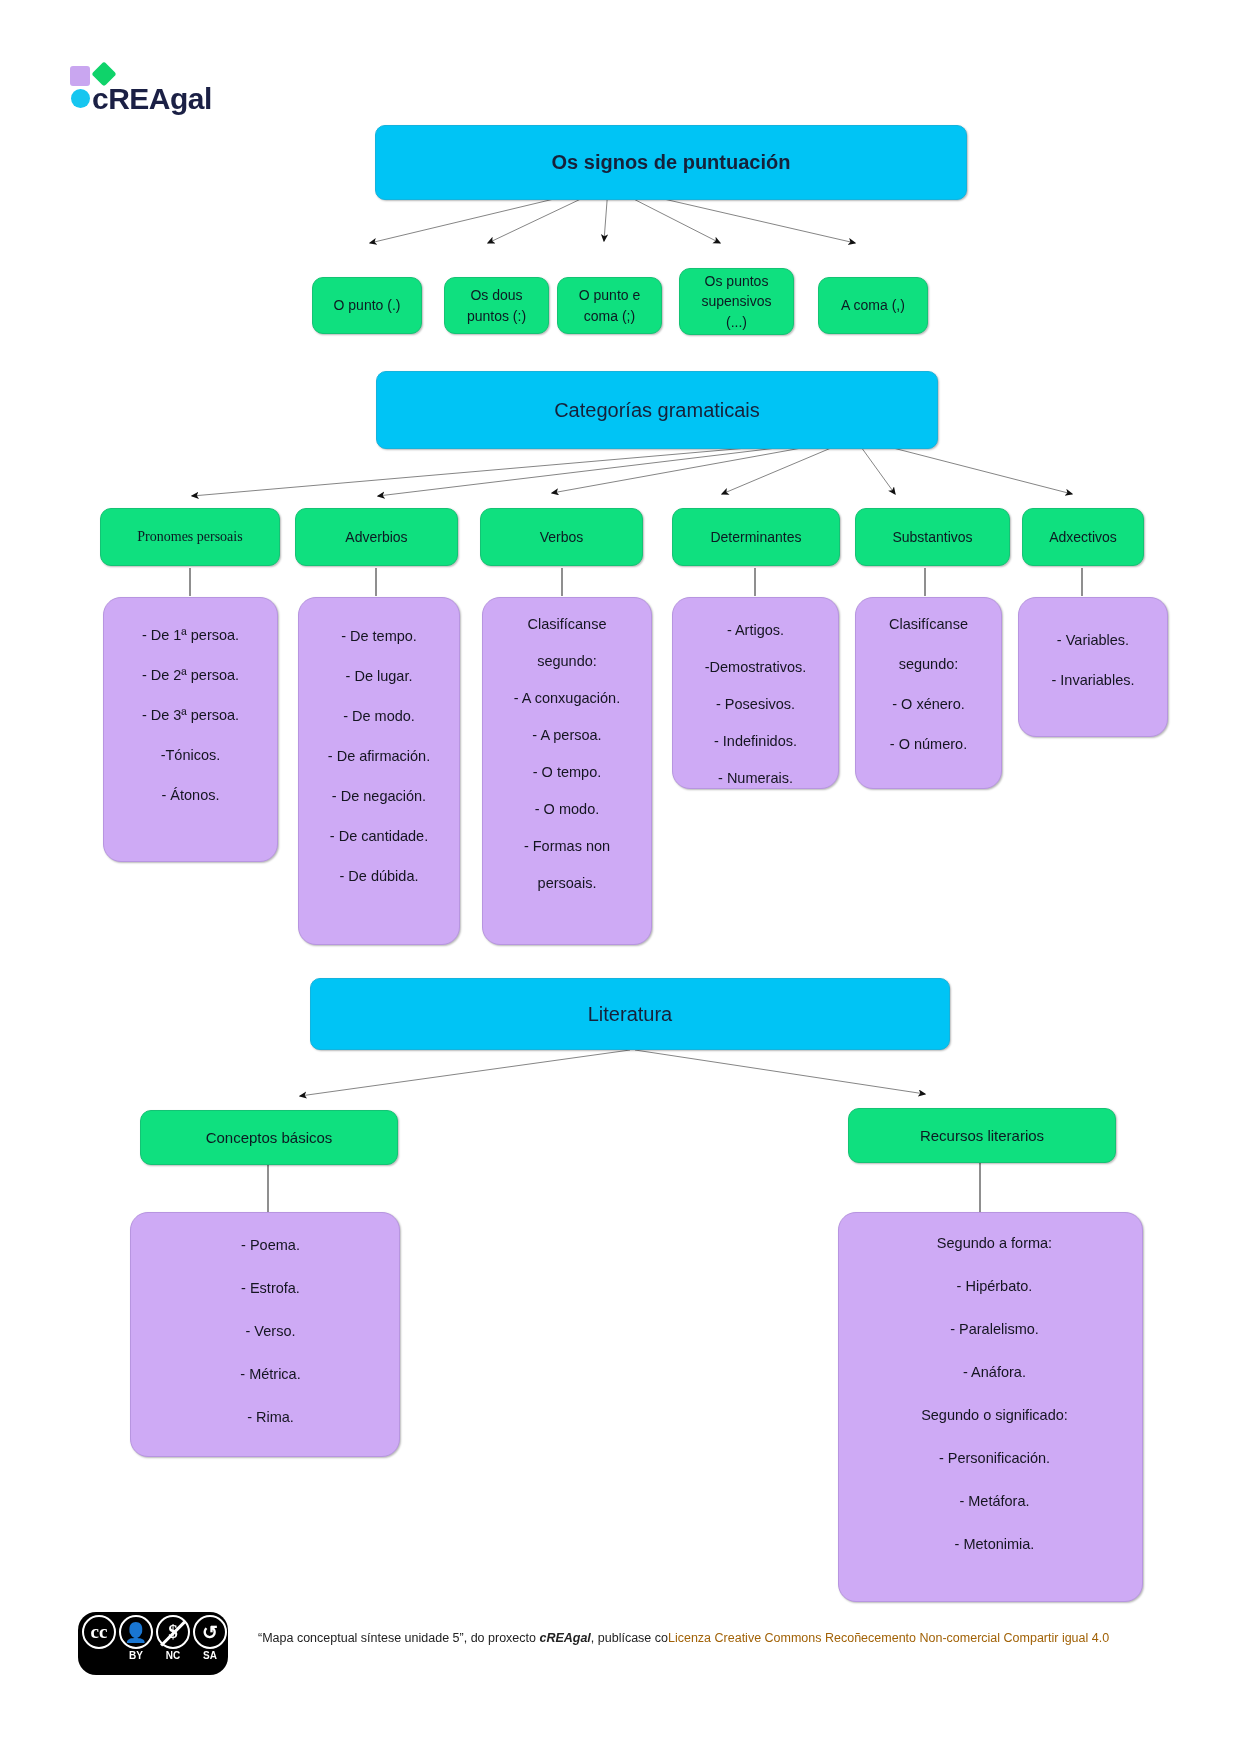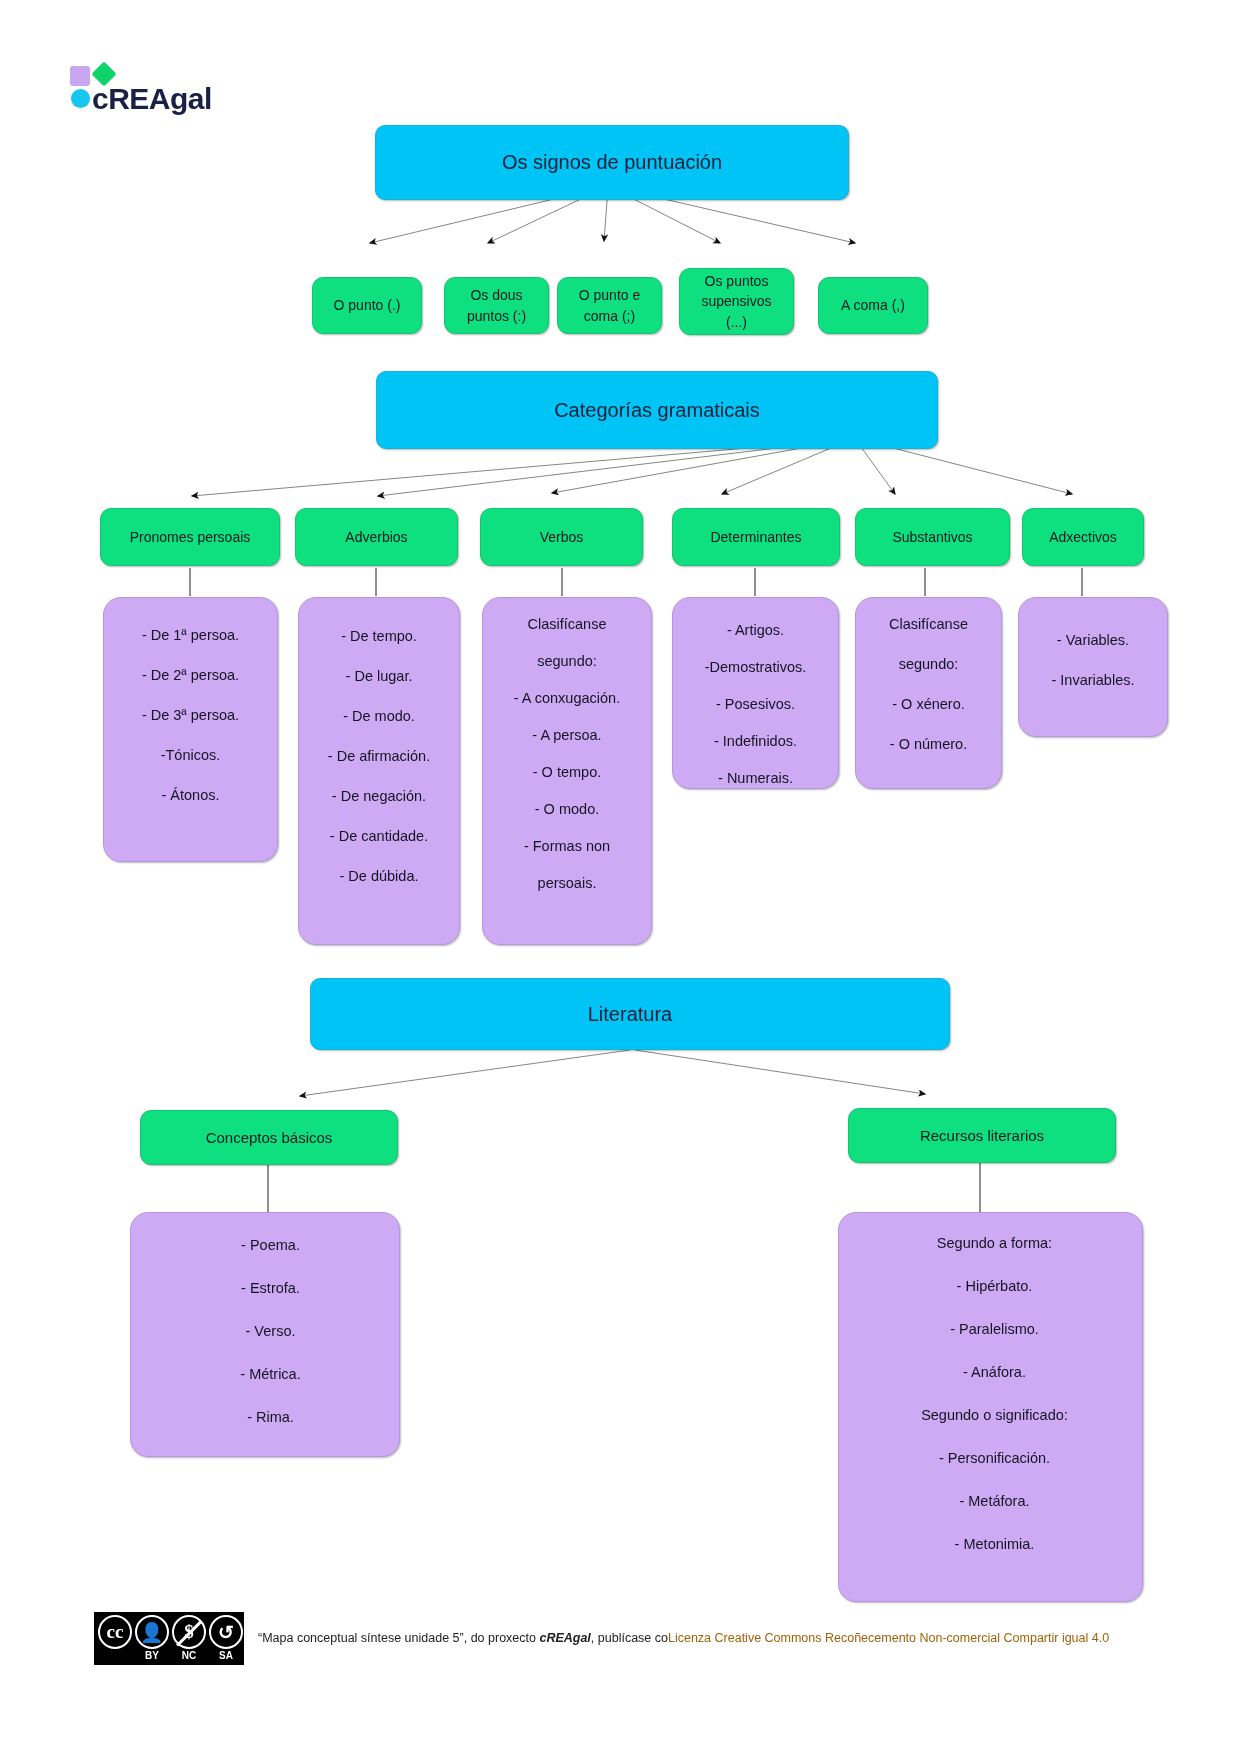--- a/index.html
+++ b/index.html
@@ -117,26 +117,26 @@
   
   #footer {
     position: absolute;
     left: 78px;
     top: 1612px;
     width: 1090px;
     height: 70px;
   }
   #cc-badge {
     position: absolute;
-    left: 16px;
+    left: 0px;
     top: 0px;
     width: 150px;
-    height: 53px;
+    height: 63px;
     background: #000000;
-    border-radius: 0;
+    border-radius: 18px;
   }
   #cc-badge .cc-row {
     position: absolute;
     left: 4px; top: 3px;
     display: flex;
     gap: 3px;
   }
   #cc-badge .cc-c {
     width: 34px; height: 34px;
     border-radius: 50%;
@@ -237,21 +237,21 @@
     </g>
   </svg>
 
   <div id="logo">
     <div class="lg-sq"></div>
     <div class="lg-dia"></div>
     <div class="lg-cir"></div>
     <div class="lg-text">cREAgal</div>
   </div>
 
-  <div class="node blue" style="left:375px; top:125px; width:474px; height:75px;">
+  <div class="node blue" style="left:375px; top:125px; width:592px; height:75px;font-weight:bold;">
     <span>Os signos de puntuación</span>
   </div>
 
   <div class="node green" style="left:312px; top:277px; width:110px; height:57px;">
     <span class="glines">
       <span class="gl">O punto (.)</span>
     </span>
   </div>
 
   <div class="node green" style="left:437px; top:277px; width:105px; height:57px;margin-left:7px;">
@@ -279,21 +279,21 @@
   <div class="node green" style="left:818px; top:277px; width:110px; height:57px;">
     <span class="glines">
       <span class="gl">A coma (,)</span>
     </span>
   </div>
 
   <div class="node blue" style="left:376px; top:371px; width:562px; height:78px;">
     <span>Categorías gramaticais</span>
   </div>
 
-  <div class="node green" style="left:100px; top:508px; width:180px; height:58px;">
+  <div class="node green" style="left:100px; top:508px; width:180px; height:58px;font-family:Liberation Serif, serif;">
     <span>Pronomes persoais</span>
   </div>
   <div class="node green" style="left:295px; top:508px; width:163px; height:58px;">
     <span>Adverbios</span>
   </div>
   <div class="node green" style="left:480px; top:508px; width:163px; height:58px;">
     <span>Verbos</span>
   </div>
   <div class="node green" style="left:672px; top:508px; width:168px; height:58px;">
     <span>Determinantes</span>

